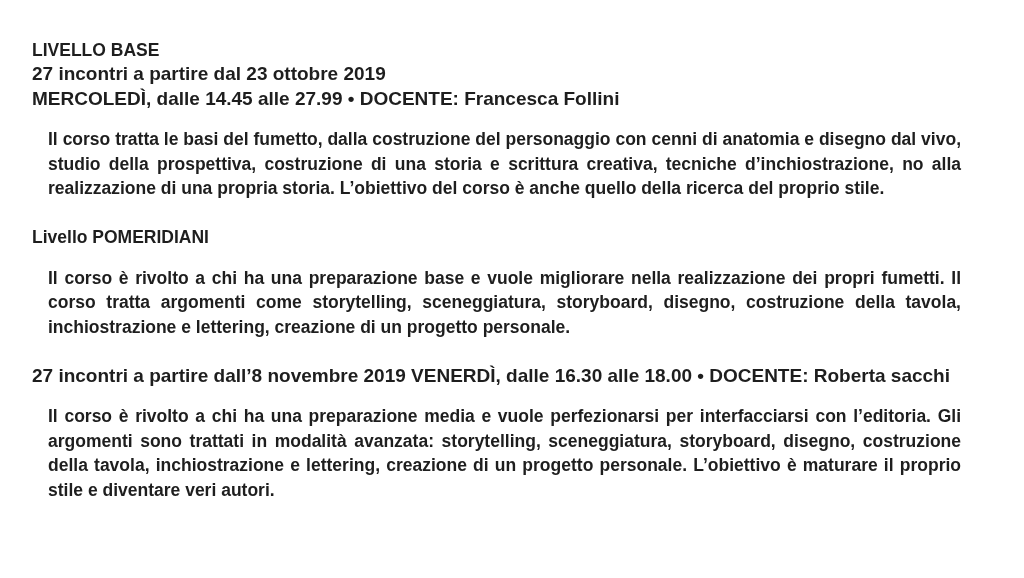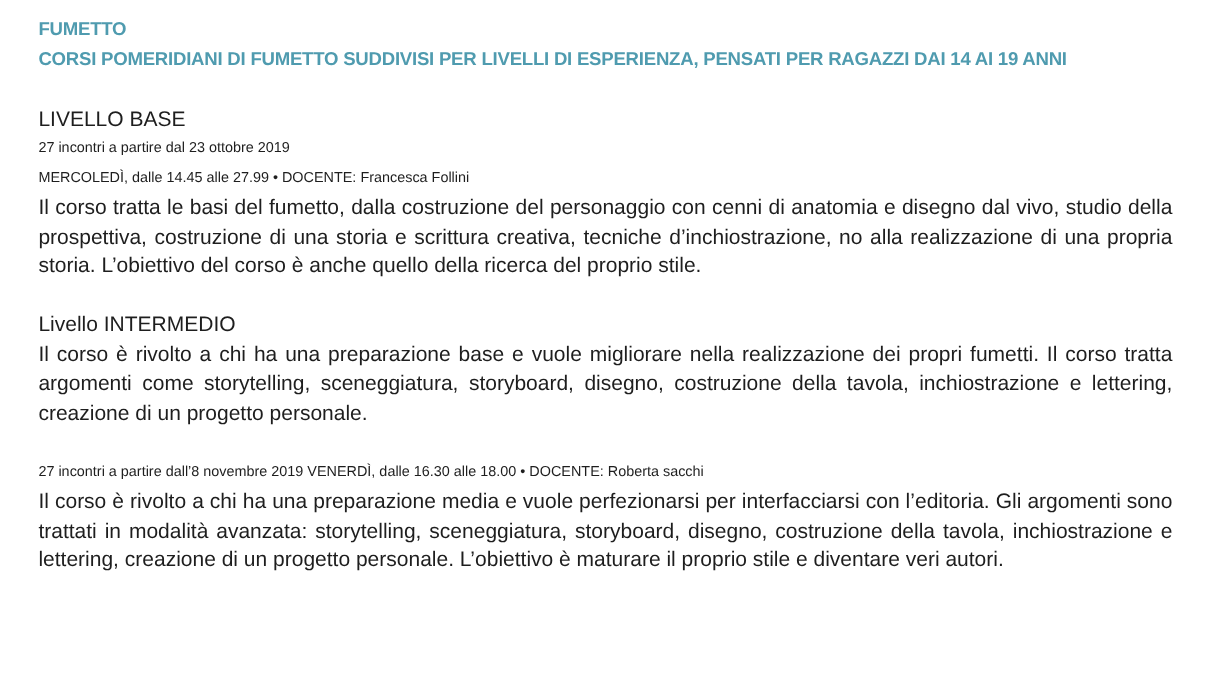--- a/index.html
+++ b/index.html
@@ -23,56 +23,53 @@
   .doc-header .header-line {
     font-size: 15.5px;
     font-weight: bold;
     line-height: 24.5px;
     letter-spacing: -0.2px;
     white-space: nowrap;
     color: #4F9BAF;
   }
   .section {
     margin-top: 24.5px;
+    font-weight: bold;
   }
   .text-line {
-    font-size: 12px;
+    font-size: 19px;
     line-height: 24.5px;
     white-space: nowrap;
   }
   .section-title {
     font-size: 17.5px;
     line-height: 24.5px;
   }
   .description {
     font-size: 17.5px;
     line-height: 24.5px;
     text-align: justify;
-    margin: 0;
+    margin: 16px;
   }
 </style>
 </head>
 <body>
 
 <div class="page">
 
-  <div class="doc-header">
-    <div class="header-line">FUMETTO</div>
-    <div class="header-line">CORSI POMERIDIANI DI FUMETTO SUDDIVISI PER LIVELLI DI ESPERIENZA, PENSATI PER RAGAZZI DAI 14 AI 19 ANNI</div>
-  </div>
 
   <div class="section">
     <div class="section-title">LIVELLO BASE</div>
     <div class="text-line">27 incontri a partire dal 23 ottobre 2019</div>
     <div class="text-line">MERCOLEDÌ, dalle 14.45 alle 27.99 • DOCENTE: Francesca Follini</div>
     <p class="description">Il corso tratta le basi del fumetto, dalla costruzione del personaggio con cenni di anatomia e disegno dal vivo, studio della prospettiva, costruzione di una storia e scrittura creativa, tecniche d’inchiostrazione,  no alla realizzazione di una propria storia. L’obiettivo del corso è anche quello della ricerca del proprio stile.</p>
   </div>
 
   <div class="section">
-    <div class="section-title">Livello INTERMEDIO</div>
+    <div class="section-title">Livello POMERIDIANI</div>
     <p class="description">Il corso è rivolto a chi ha una preparazione base e vuole migliorare nella realizzazione dei propri fumetti. Il corso tratta argomenti come storytelling, sceneggiatura, storyboard, disegno, costruzione della tavola, inchiostrazione e lettering, creazione di un progetto personale.</p>
   </div>
 
   <div class="section">
     <div class="text-line">27 incontri a partire dall’8 novembre 2019 VENERDÌ, dalle 16.30 alle 18.00 • DOCENTE: Roberta sacchi</div>
     <p class="description">Il corso è rivolto a chi ha una preparazione media e vuole perfezionarsi per interfacciarsi con l’editoria. Gli argomenti sono trattati in modalità avanzata: storytelling, sceneggiatura, storyboard, disegno, costruzione della tavola, inchiostrazione e lettering, creazione di un progetto personale. L’obiettivo è maturare il proprio stile e diventare veri autori.</p>
   </div>
 
 </div>
 

